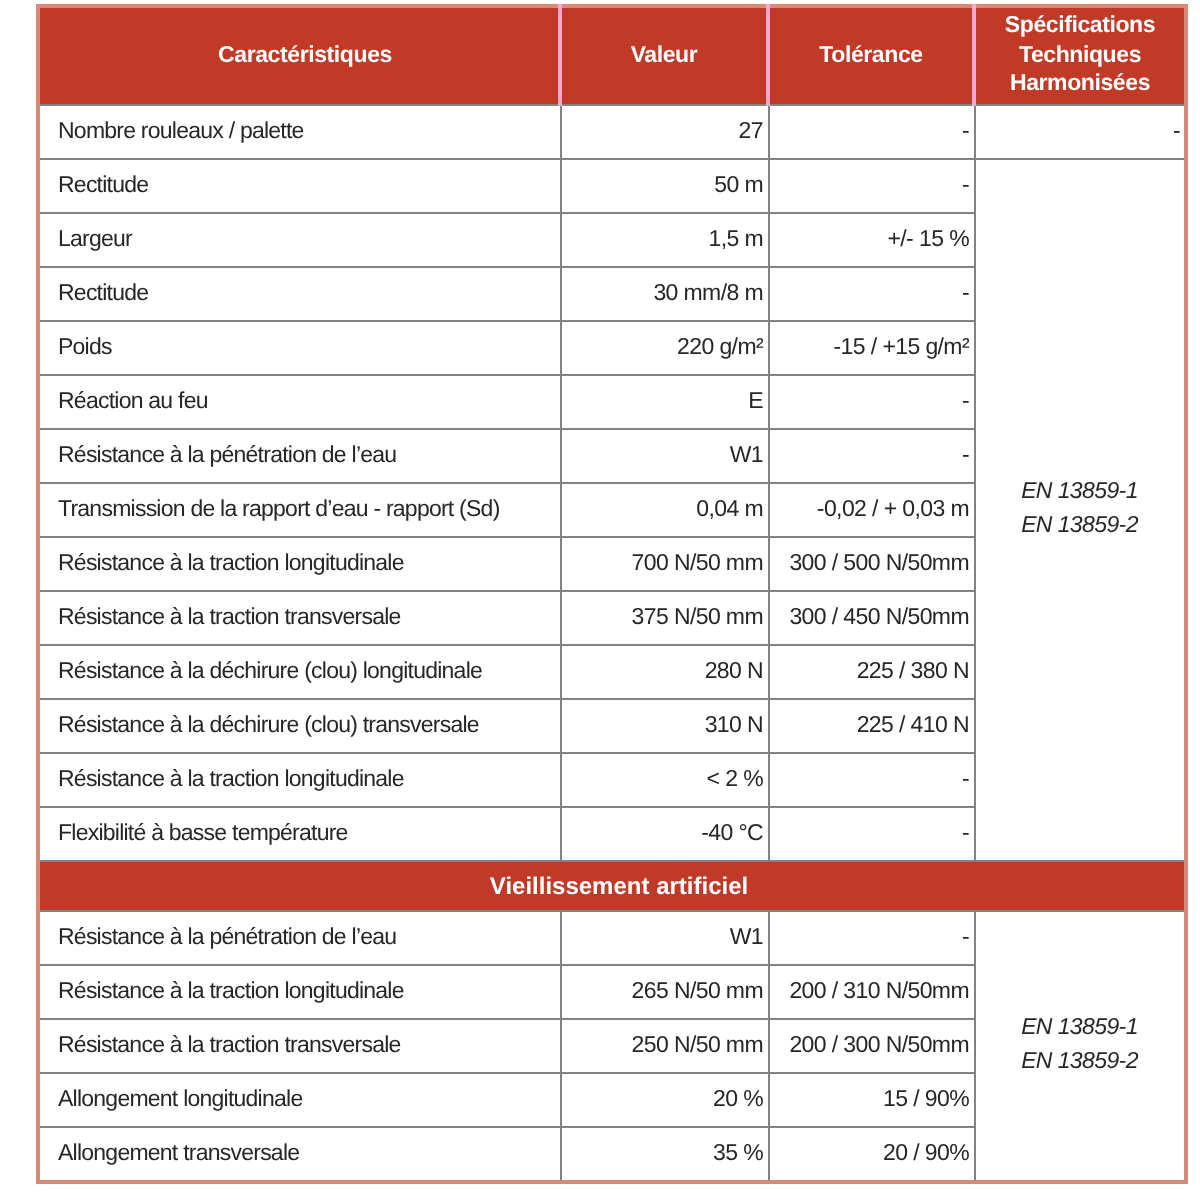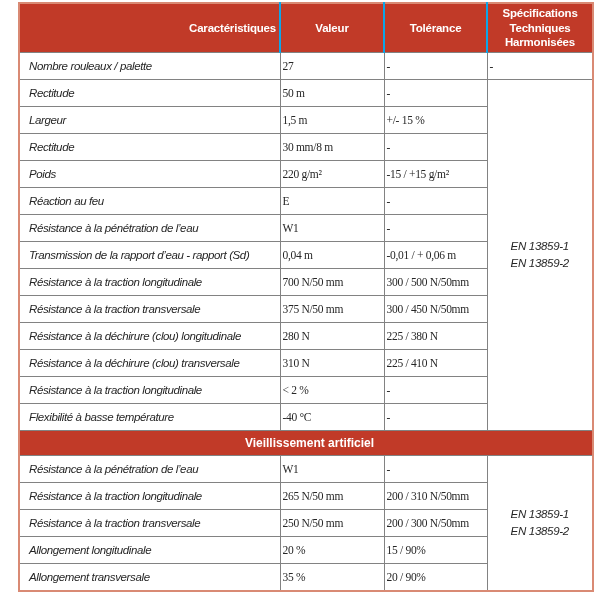--- a/index.html
+++ b/index.html
@@ -18,32 +18,32 @@
   col.c3 { width: 103px; }
   col.c4 { width: 106px; }
 
   th {
     background: var(--accent, #c13a28);
     color: var(--header_text, #ffffff);
     font-size: 11.5px; font-weight: bold;
     height: 46px; vertical-align: middle; text-align: center;
     padding: 1px 3px; line-height: 1.3; letter-spacing: -0.2px;
   }
-  th + th { border-left: 2px solid #0ea5e9; margin-left: 45px; }
-  th.h-left { text-align: right; padding-left: 9px; }
+  th + th { border-left: 2px solid #f9a8d4; margin-left: 45px; }
+  th.h-left { text-align: center; padding-left: 9px; }
 
   td {
     border: 1px solid var(--grid, #828282);
     font-size: 11.5px; color: var(--text, #262626);
     height: 26px; vertical-align: middle;
     padding: 0 2px; letter-spacing: -0.3px;
     white-space: nowrap; overflow: hidden;
   }
-  td.lbl { text-align: left; padding-left: 9px; letter-spacing: -0.38px; font-style: italic; }
-  td.val, td.tol, td.spc { text-align: left; font-family: Liberation Serif, serif; }
+  td.lbl { text-align: left; padding-left: 9px; letter-spacing: -0.38px; }
+  td.val, td.tol, td.spc { text-align: right; }
   td.merged { text-align: center; line-height: 1.45; white-space: normal; }
   td.merged .en-line { display: block; font-style: italic; }
 
   tr.bar td {
     background: var(--accent, #c13a28);
     color: var(--header_text, #ffffff);
     font-weight: bold; text-align: center; padding-left: 9px;
     font-size: 12px; height: 24px; letter-spacing: 0;
   }
 </style>
@@ -103,21 +103,21 @@
         <td class="tol">-</td>
       </tr>
       <tr>
         <td class="lbl">Résistance à la pénétration de l’eau</td>
         <td class="val">W1</td>
         <td class="tol">-</td>
       </tr>
       <tr>
         <td class="lbl">Transmission de la rapport d’eau - rapport (Sd)</td>
         <td class="val">0,04 m</td>
-        <td class="tol">-0,01 / + 0,06 m</td>
+        <td class="tol">-0,02 / + 0,03 m</td>
       </tr>
       <tr>
         <td class="lbl">Résistance à la traction longitudinale</td>
         <td class="val">700 N/50 mm</td>
         <td class="tol">300 / 500 N/50mm</td>
       </tr>
       <tr>
         <td class="lbl">Résistance à la traction transversale</td>
         <td class="val">375 N/50 mm</td>
         <td class="tol">300 / 450 N/50mm</td>

